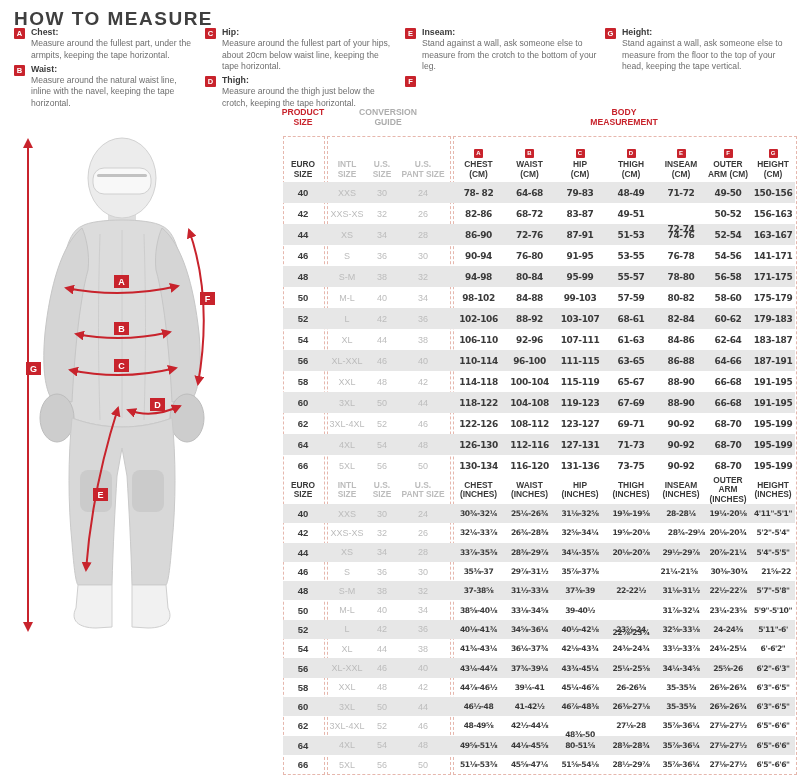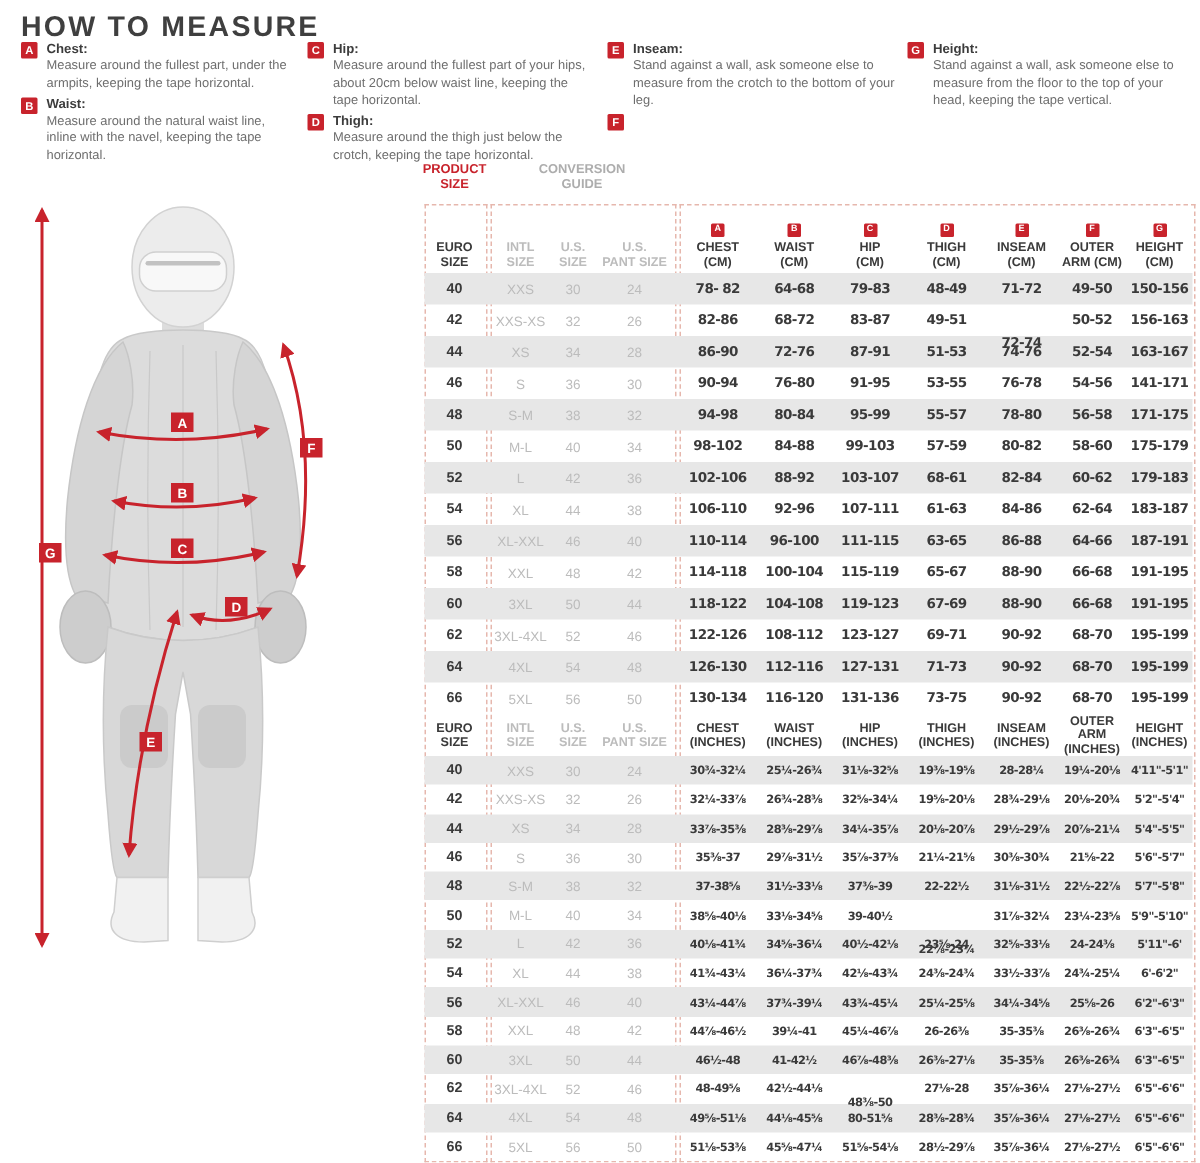--- a/index.html
+++ b/index.html
@@ -132,20 +132,22 @@
     <text x="33.5" y="254" fill="#fff">G</text>
   </g>
 </svg>
 </div>
 
 <div class="abs" id="size-table">
   <div class="grp red" style="left:-11px;width:62px;">PRODUCT
 SIZE</div>
   <div class="grp gray" style="left:44px;width:122px;">CONVERSION
 GUIDE</div>
+  <div class="grp red" style="left:170px;width:342px;">BODY
+MEASUREMENT</div>
   <div class="sect-border" style="left:0;width:40px;"></div>
   <div class="sect-border" style="left:44px;width:122px;"></div>
   <div class="sect-border" style="left:170px;width:342px;"></div>
   <div id="rows">
       <div class="row" style="height: 46px; align-items: flex-end; padding-bottom: 3px; box-sizing: border-box;">
         <span class="cell hdr dark g1" style="width: 40px;">EURO
 SIZE</span>
         <span class="cell hdr gray" style="width: 40px;">INTL
 SIZE</span>
         <span class="cell hdr gray" style="width: 30px;">U.S.
@@ -388,21 +390,21 @@
       </div>
       <div class="row inch" style="height: 19.3px;">
         <span class="cell euro g1" style="width: 40px;">42</span>
         <span class="cell conv" style="width: 40px;">XXS-XS</span>
         <span class="cell conv" style="width: 30px;">32</span>
         <span class="cell conv g1" style="width: 52px;">26</span>
         <span class="cell meas" style="width: 51px;">32¼-33⅞</span>
         <span class="cell meas" style="width: 51px;">26¾-28⅜</span>
         <span class="cell meas" style="width: 50px;">32⅝-34¼</span>
         <span class="cell meas" style="width: 52px;">19⅝-20⅛</span>
-        <span class="cell meas" style="width: 48px;">28¾-29⅛</span>
+        <span class="cell meas" style="width: 48px; text-align: right;">28¾-29⅛</span>
         <span class="cell meas" style="width: 46px;">20⅛-20¾</span>
         <span class="cell meas" style="width: 44px;">5'2"-5'4"</span>
       </div>
       <div class="row stripe inch" style="height: 19.3px;">
         <span class="cell euro g1" style="width: 40px;">44</span>
         <span class="cell conv" style="width: 40px;">XS</span>
         <span class="cell conv" style="width: 30px;">34</span>
         <span class="cell conv g1" style="width: 52px;">28</span>
         <span class="cell meas" style="width: 51px;">33⅞-35⅜</span>
         <span class="cell meas" style="width: 51px;">28⅜-29⅞</span>
@@ -413,21 +415,21 @@
         <span class="cell meas" style="width: 44px;">5'4"-5'5"</span>
       </div>
       <div class="row inch" style="height: 19.3px;">
         <span class="cell euro g1" style="width: 40px;">46</span>
         <span class="cell conv" style="width: 40px;">S</span>
         <span class="cell conv" style="width: 30px;">36</span>
         <span class="cell conv g1" style="width: 52px;">30</span>
         <span class="cell meas" style="width: 51px;">35⅜-37</span>
         <span class="cell meas" style="width: 51px;">29⅞-31½</span>
         <span class="cell meas" style="width: 50px;">35⅞-37⅜</span>
-        <span class="cell meas" style="width: 52px;">21¼-21⅝</span>
+        <span class="cell meas" style="width: 52px; margin-left: 48px;">21¼-21⅝</span>
         <span class="cell meas" style="width: 48px;">30⅜-30¾</span>
         <span class="cell meas" style="width: 46px;">21⅝-22</span>
         <span class="cell meas" style="width: 44px;">5'6"-5'7"</span>
       </div>
       <div class="row stripe inch" style="height: 19.3px;">
         <span class="cell euro g1" style="width: 40px;">48</span>
         <span class="cell conv" style="width: 40px;">S-M</span>
         <span class="cell conv" style="width: 30px;">38</span>
         <span class="cell conv g1" style="width: 52px;">32</span>
         <span class="cell meas" style="width: 51px;">37-38⅝</span>

